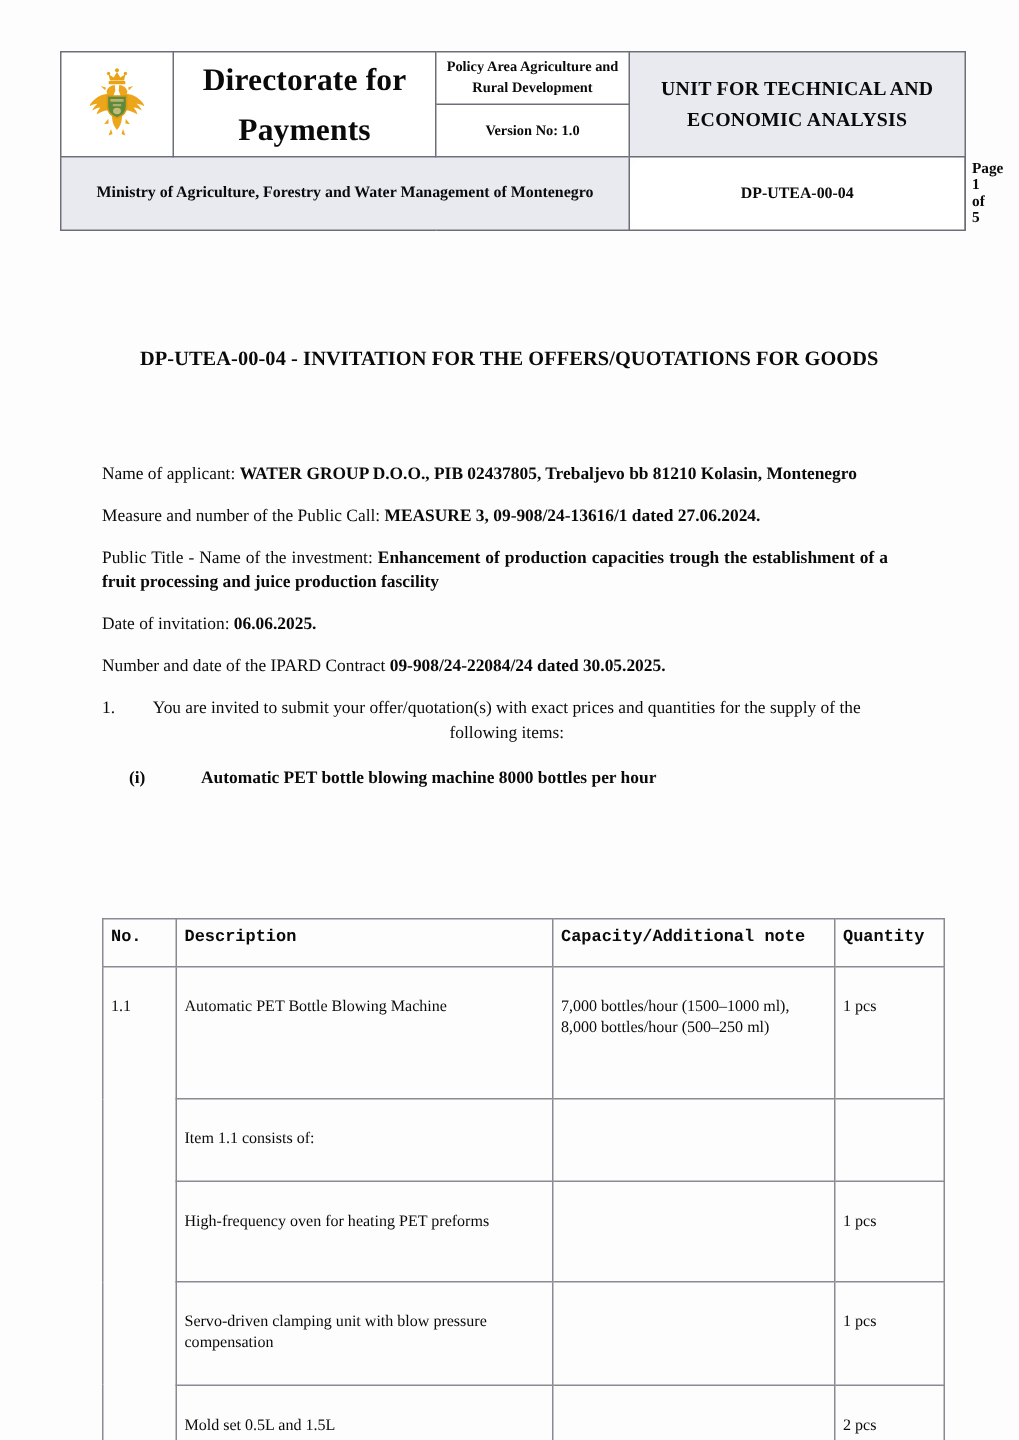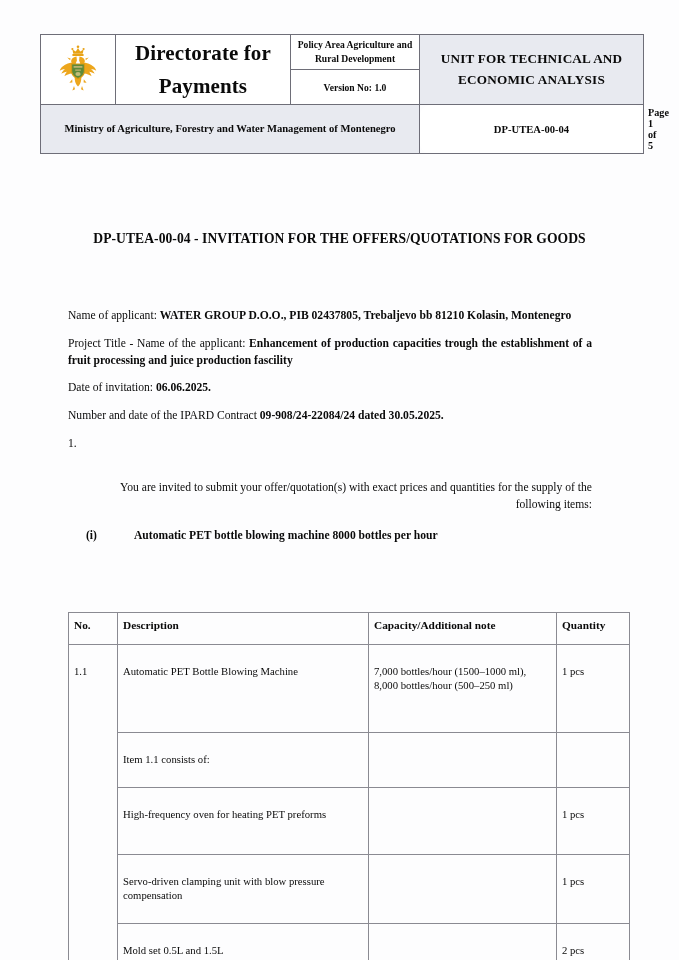--- a/index.html
+++ b/index.html
@@ -129,21 +129,21 @@
   .salutation {
     margin: 22px 0 18px 0;
   }
 
   .numlist {
     display: flex;
     gap: 7px;
     margin: 0 0 14px 0;
   }
   .numlist .num { flex: 0 0 auto; }
-  .numlist .txt { flex: 1 1 auto; text-align: right; line-height: 1.45; margin-top: 44px; }
+  .numlist .txt { flex: 1 1 auto; text-align: center; line-height: 1.45; }
 
   .romanitem {
     display: flex;
     margin: 0 0 10px 0;
     padding-left: 18px;
     font-weight: bold;
   }
   .romanitem .rn { width: 48px; flex: 0 0 48px; }
   .romanitem .rtxt { flex: 1 1 auto; font-family: Liberation Serif, serif; }
 
@@ -169,21 +169,21 @@
     font-weight: bold;
     font-size: 11.3px;
     padding: 5px 5px 6px 5px;
   }
   .col-no     { width: 38px; text-align: left; }
   .col-desc   { width: 240px; }
   .col-cap    { width: 177px; }
   .col-qty    { width: 62px; }
 
   .cell-no-span { vertical-align: top; }
-  .hcell { height: 20px; }
+  .hcell { height: 20px; font-family: Liberation Mono, monospace; }
   .tall1 { height: 47px; }
   .consists { font-weight: bold; height: 14px; }
   .j { text-align: justify; }
   .r1 { height: 26px; }
   .r2 { height: 26px; }
   .r3 { height: 13px; margin-top: 26px; }
   .r4 { height: 13px; }
 </style>
 </head>
 <body>
@@ -249,23 +249,26 @@
     </table>
 
   <div class="doc-title">DP-UTEA-00-04 - INVITATION FOR THE OFFERS/QUOTATIONS FOR GOODS</div>
 
   <div class="body-block">
 
     <p class="para">
       <span>Name of applicant: </span><span class="b">WATER GROUP D.O.O., PIB 02437805, Trebaljevo bb 81210 Kolasin, Montenegro</span>
     </p>
 
+    <p class="para">
+      <span>Measure and number of the Public Call: </span><span class="b">MEASURE 3, 09-908/24-13616/1 dated 27.06.2024.</span>
+    </p>
 
     <p class="para just">
-      <span>Project Title - Name of the applicant: </span><span class="b">Enhancement of production capacities trough the establishment of a fruit processing and juice production fascility</span>
+      <span>Public Title - Name of the investment: </span><span class="b">Enhancement of production capacities trough the establishment of a fruit processing and juice production fascility</span>
     </p>
 
     <p class="para">
       <span>Date of invitation: </span><span class="b">06.06.2025.</span>
     </p>
 
     <p class="para">
       <span>Number and date of the IPARD Contract </span><span class="b">09-908/24-22084/24 dated 30.05.2025.</span>
     </p>
 

